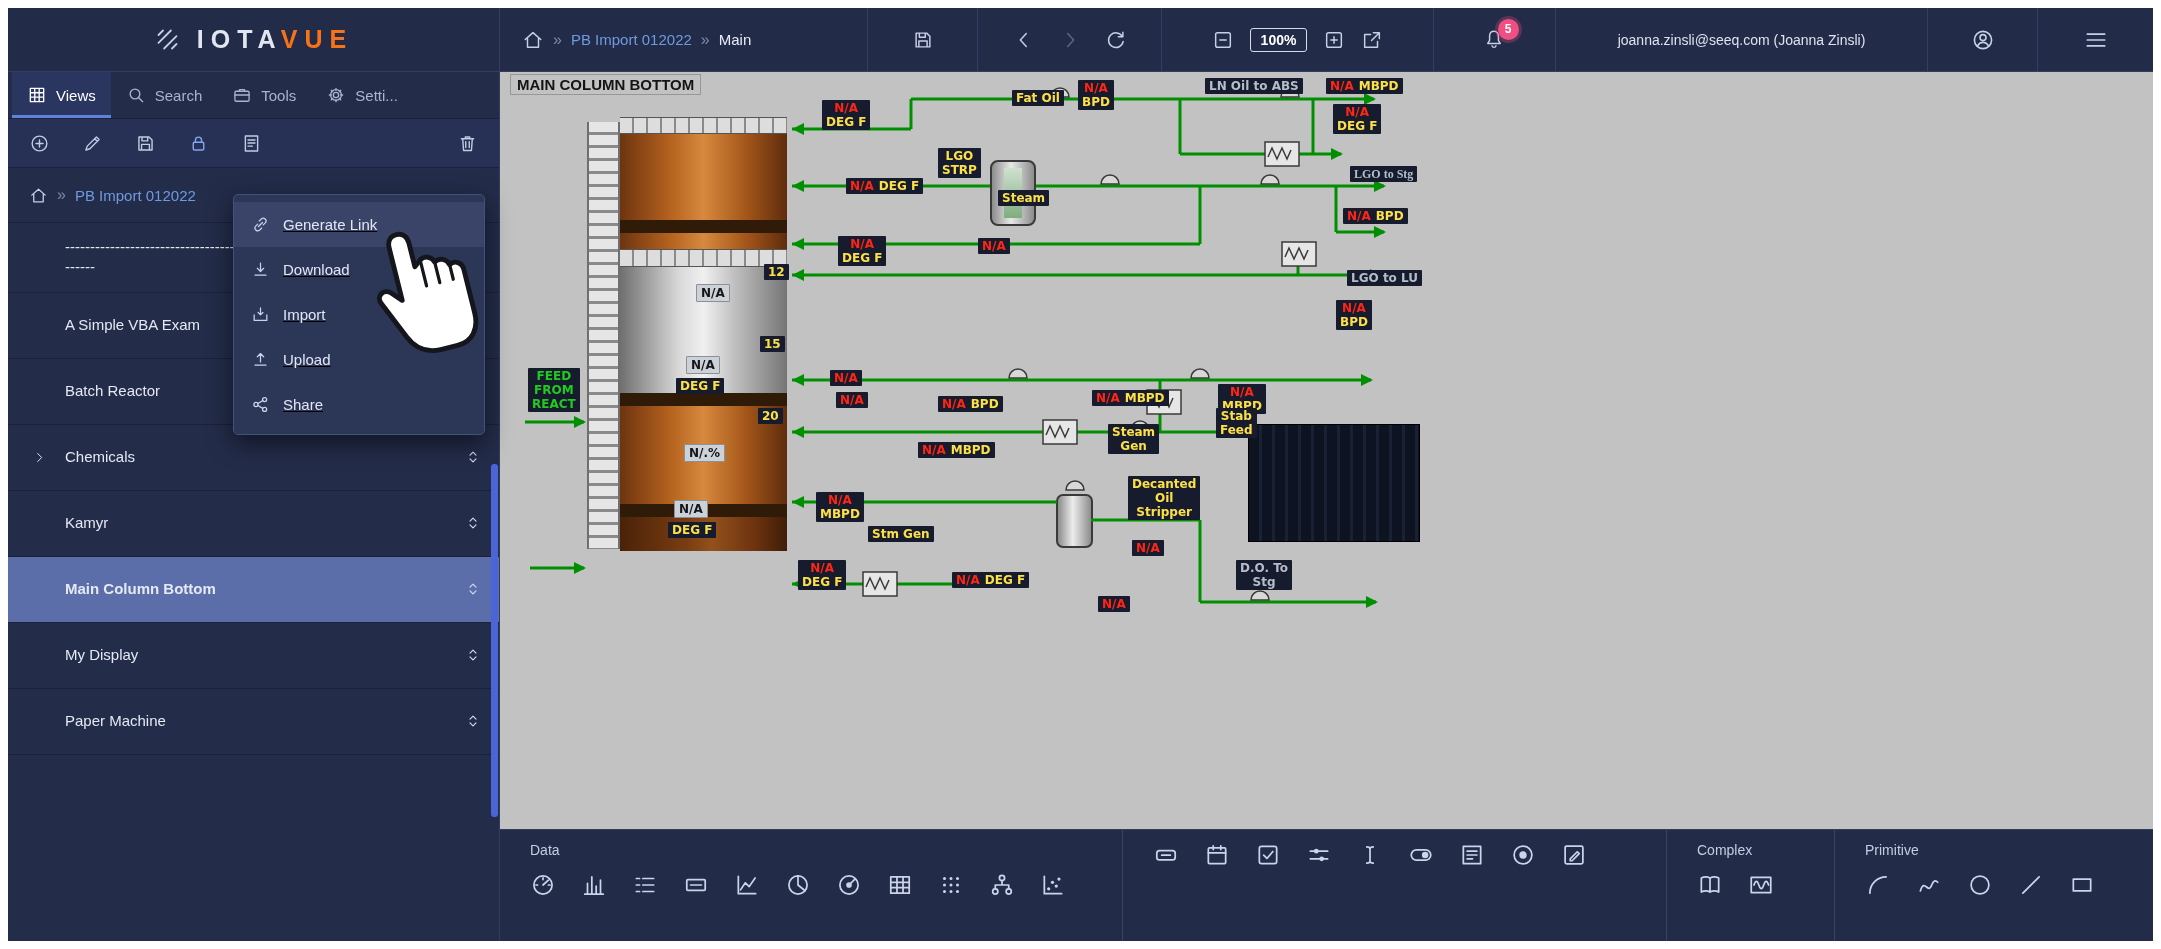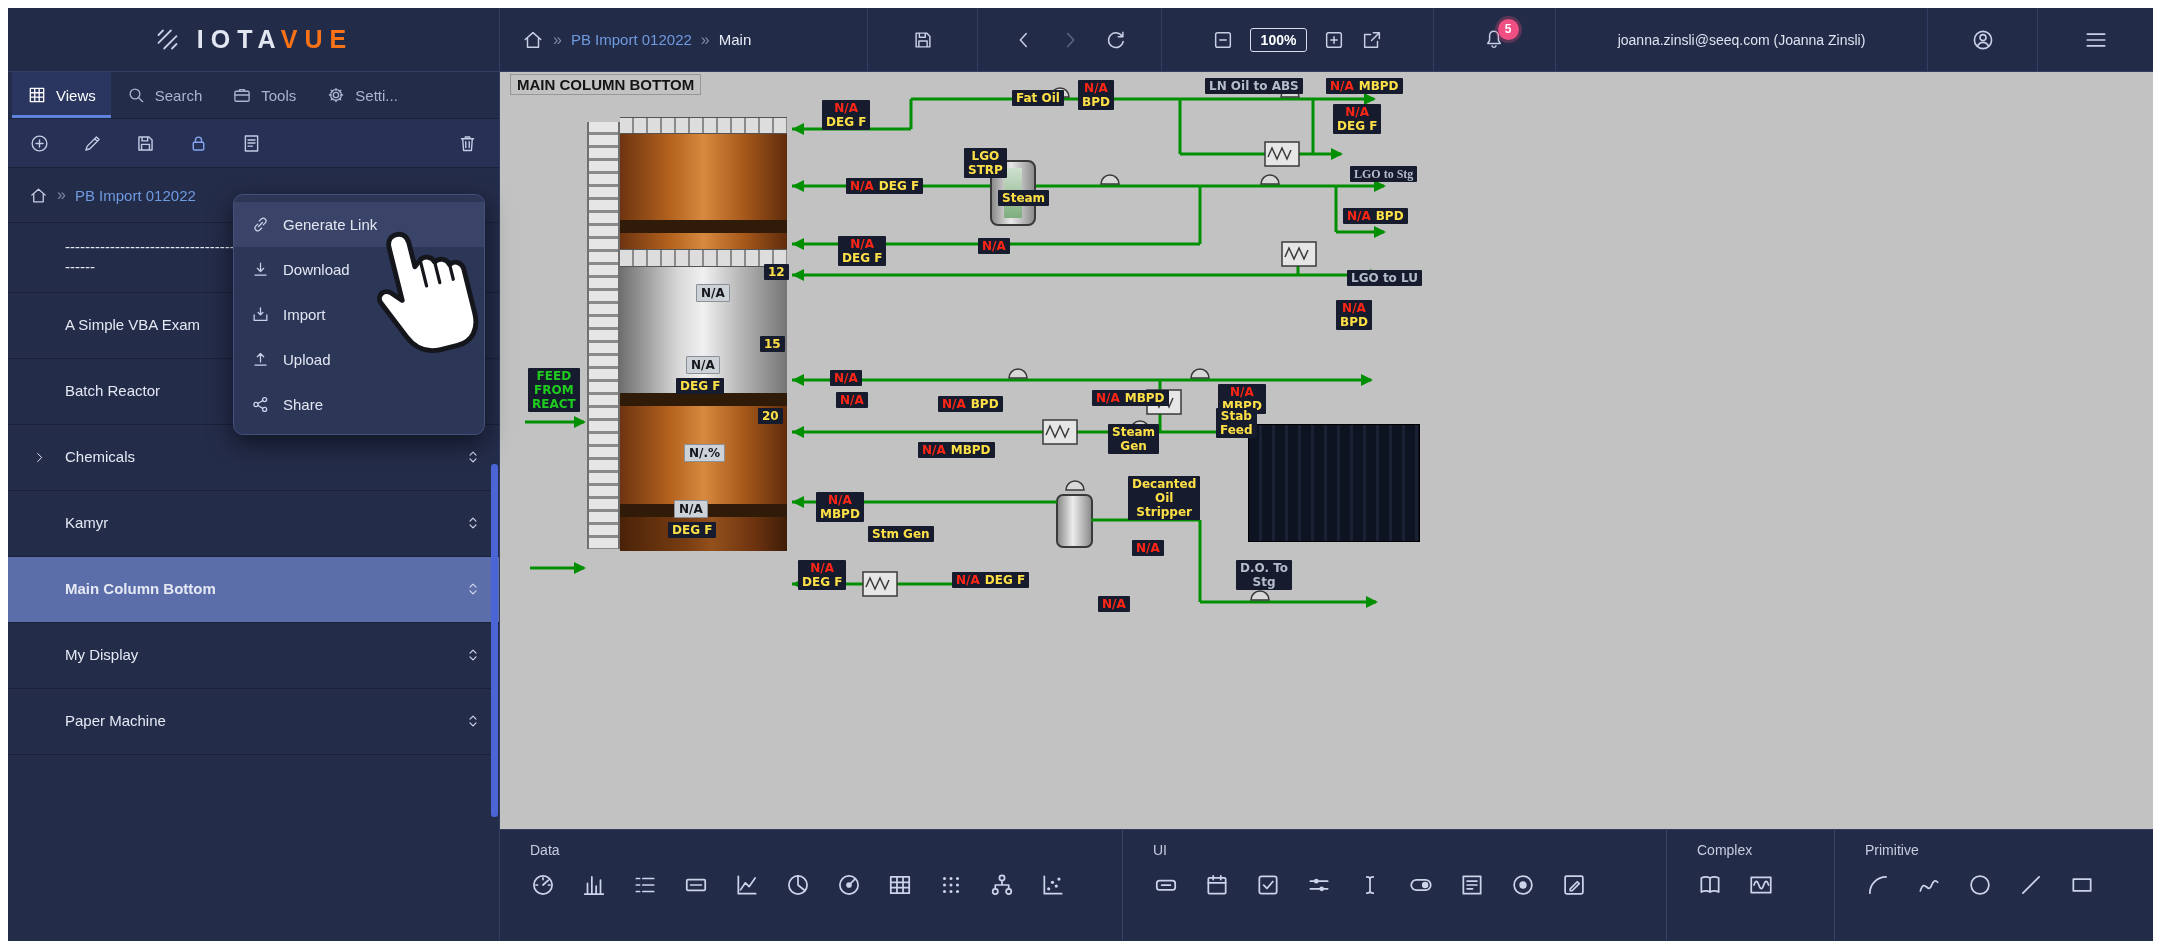--- a/index.html
+++ b/index.html
@@ -92,22 +92,22 @@
          font-size:12px; font-weight:700; font-family:"DejaVu Sans", sans-serif; line-height:1.18;
          padding:1px 4px; border-radius:1px; white-space:nowrap; }
   .lbl.row { flex-direction:row; gap:5px; }
   .lbl.dark { background:#161c2e; }
   .lbl.light { background:#cdd2d8; border:1px solid #8b9097; }
   .c-r { color:#ff2616; } .c-w { color:#fde047; } .c-k { color:#14161a; }
   .c-g { color:#1ecb1e; } .c-gy { color:#b6bdca; }
 
   
   .ctx-menu { position:absolute; left:225px; top:186px; width:252px; background:#2c3657;
-              border:1px solid #44507d; border-radius:10px; box-shadow:0 8px 24px rgba(0,0,0,.55);
-              padding:7px 0; z-index:50; }
+              border:1px solid #44507d; border-radius:5px; box-shadow:0 8px 24px rgba(0,0,0,.55);
+              padding:7px 0; z-index:50;text-decoration:underline; }
   .ctx-item { display:flex; align-items:center; gap:13px; height:45px; padding:0 17px;
               color:#e2e7f4; font-size:15px; cursor:pointer; }
   .ctx-item.hl { background:#3a4468; }
   .mi { width:19px; height:19px; color:#c9d2ea; display:inline-flex; }
   .cursor { position:absolute; left:362px; top:214px; width:106px; height:138px; z-index:60;
             transform:rotate(-14deg); }
 
   
   .palette { position:absolute; left:492px; right:0; bottom:0; height:112px; background:#222b48;
              border-top:1px solid #323c60; display:flex; z-index:10; }
@@ -449,21 +449,21 @@
             <span class="c-gy">LN Oil to ABS</span>
           </div>
           <div class="lbl dark row" style="left: 826px; top: 6px;">
             <span class="c-r">N/A</span>
             <span class="c-w">MBPD</span>
           </div>
           <div class="lbl dark" style="left: 833px; top: 32px;">
             <span class="c-r">N/A</span>
             <span class="c-w">DEG F</span>
           </div>
-          <div class="lbl dark" style="left: 438px; top: 76px; margin-left: 26px;">
+          <div class="lbl dark" style="left: 438px; top: 76px;">
             <span class="c-w">LGO</span>
             <span class="c-w">STRP</span>
           </div>
           <div class="lbl dark row" style="left: 346px; top: 106px;">
             <span class="c-r">N/A</span>
             <span class="c-w">DEG F</span>
           </div>
           <div class="lbl dark" style="left: 498px; top: 118px;">
             <span class="c-w">Steam</span>
           </div>
@@ -664,21 +664,20 @@
                   <circle cx="8" cy="15.5" r="1.5"></circle>
                   <circle cx="11.5" cy="9.5" r="1.5"></circle>
                   <circle cx="15" cy="13" r="1.5"></circle>
                   <circle cx="17.5" cy="6.5" r="1.5"></circle>
                 </g>
               </svg>
             </span>
           </div>
         </div>
         <div class="pal-sec s1 bordered">
-          <div class="pal-label">UI</div>
           <div class="pal-icons">
             <span class="pi">
               <svg viewBox="0 0 24 24">
                 <rect class="icon-stroke" x="3.5" y="8" width="17" height="8.5" rx="2.5"></rect>
                 <path class="icon-stroke" d="M8 12.2 H16"></path>
               </svg>
             </span>
             <span class="pi">
               <svg viewBox="0 0 24 24">
                 <rect class="icon-stroke" x="4" y="5.5" width="16" height="14.5" rx="1"></rect>

